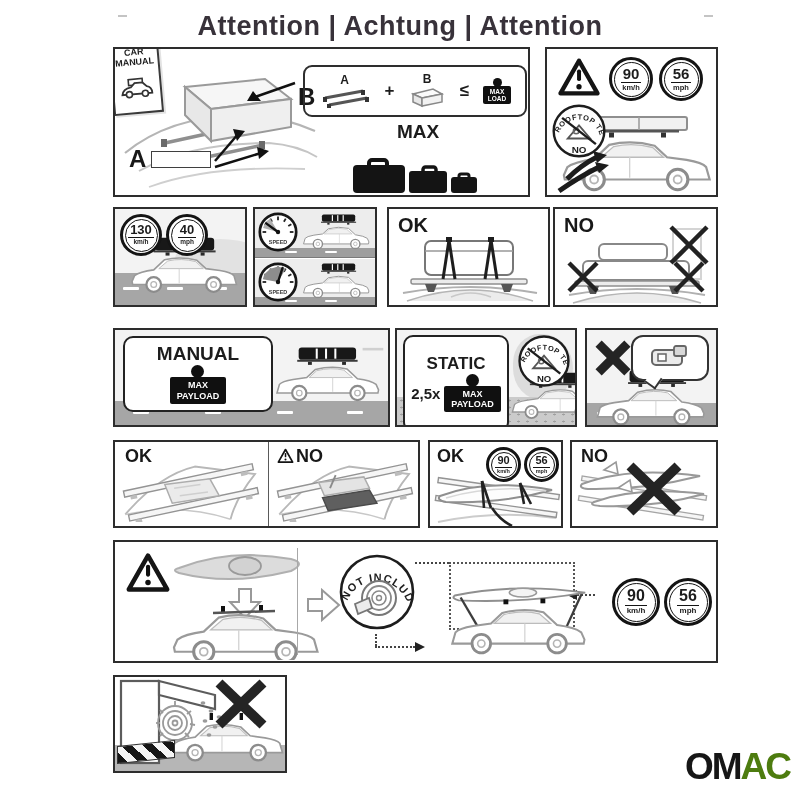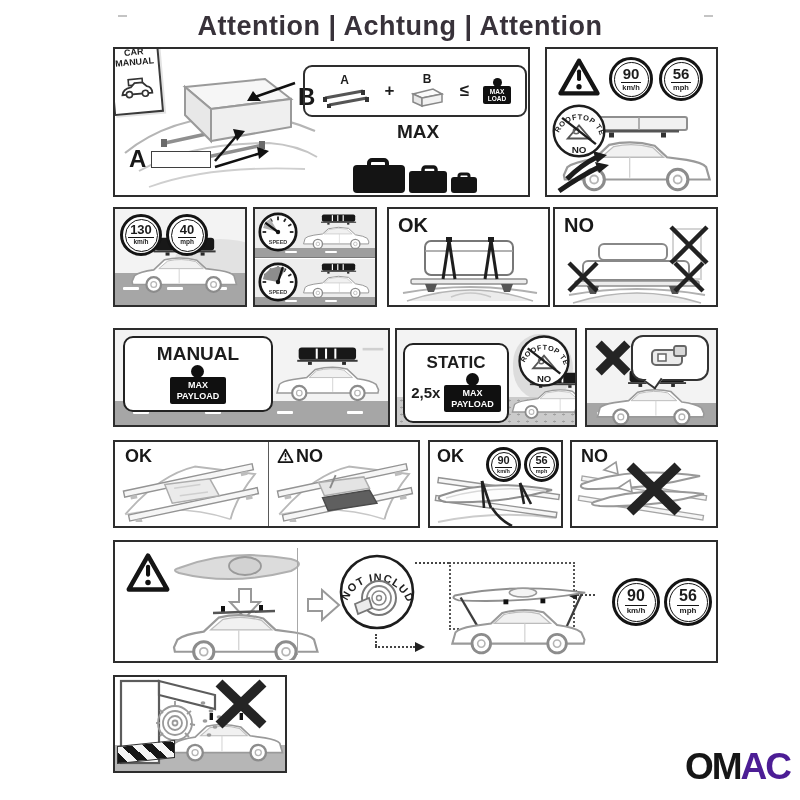--- a/index.html
+++ b/index.html
@@ -362,21 +362,21 @@
   <section class="panel" style="left:395px;top:328px;width:182px;height:99px">
     <div class="sky" style="height:68px"></div>
     <div class="blob" style="left:116px;top:4px;width:60px;height:66px"></div>
     <div class="grass" style="height:28px"></div>
     <svg class="abs" style="left:112px;top:40px" width="96" height="53" viewBox="0 0 130 70">
       <use href="#sym-bag" x="28" y="0" width="72" height="24"></use>
       <g transform="translate(0,20)">
           <use href="#sym-car" width="130" height="46"></use>
         </g>
     </svg>
-    <div class="lblbox" style="left:6px;top:13px;width:106px;height:80px">
+    <div class="lblbox" style="left:6px;top:5px;width:106px;height:97px">
       <div class="t" style="font-size:17px">STATIC</div>
       <div style="display:flex;align-items:center;gap:4px">
         <span style="font-weight:800;font-size:15px">2,5x</span>
         <div class="plfig">
           <div class="plhead"></div>
           <div class="plbox"><div>MAX</div><div>PAYLOAD</div></div>
         </div>
       </div>
     </div>
     <svg class="abs" style="left:118px;top:2px" width="58" height="58" viewBox="0 0 64 64">
@@ -581,16 +581,16 @@
       </g>
       <g stroke="#242424" stroke-width="10">
         <line x1="104" y1="6" x2="148" y2="48"></line>
           <line x1="148" y1="6" x2="104" y2="48"></line>
       </g>
     </svg>
     <div class="abs" style="left:2px;top:66px;width:56px;height:16px;border:1.5px solid #333;background:repeating-linear-gradient(45deg,#161616 0 7px,#f5f5f5 7px 14px);transform:skewY(-6deg)"></div>
   </section>
 
   <div class="brand" style="left:640px;top:748px;width:150px;text-align:right">
-    <span>OM</span><span style="color:#4c1d95">AC</span>
+    <span>OM</span><span style="color:#4d7c0f">AC</span>
   </div>
 
 </div>
 
 </body></html>

